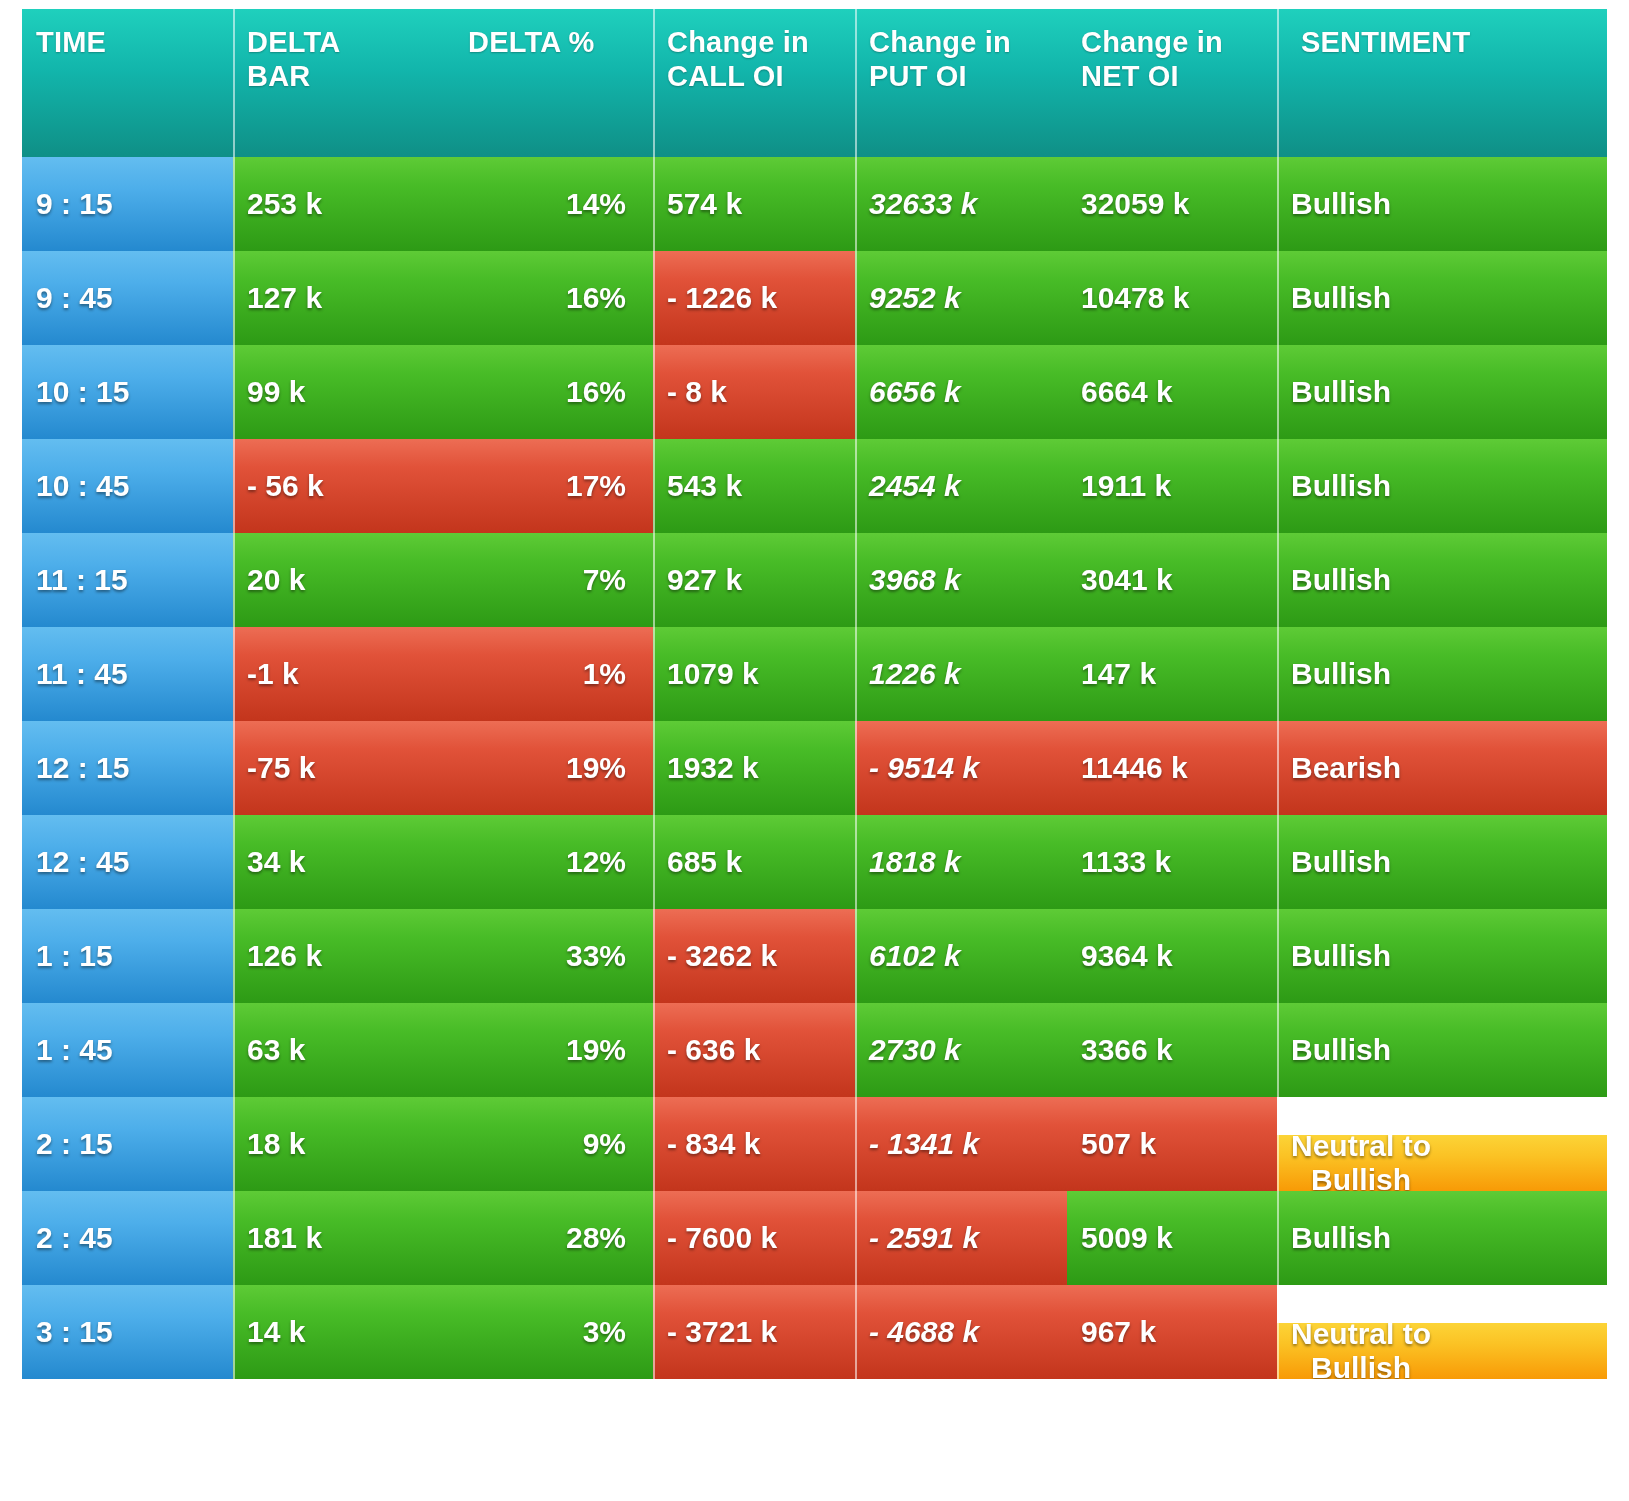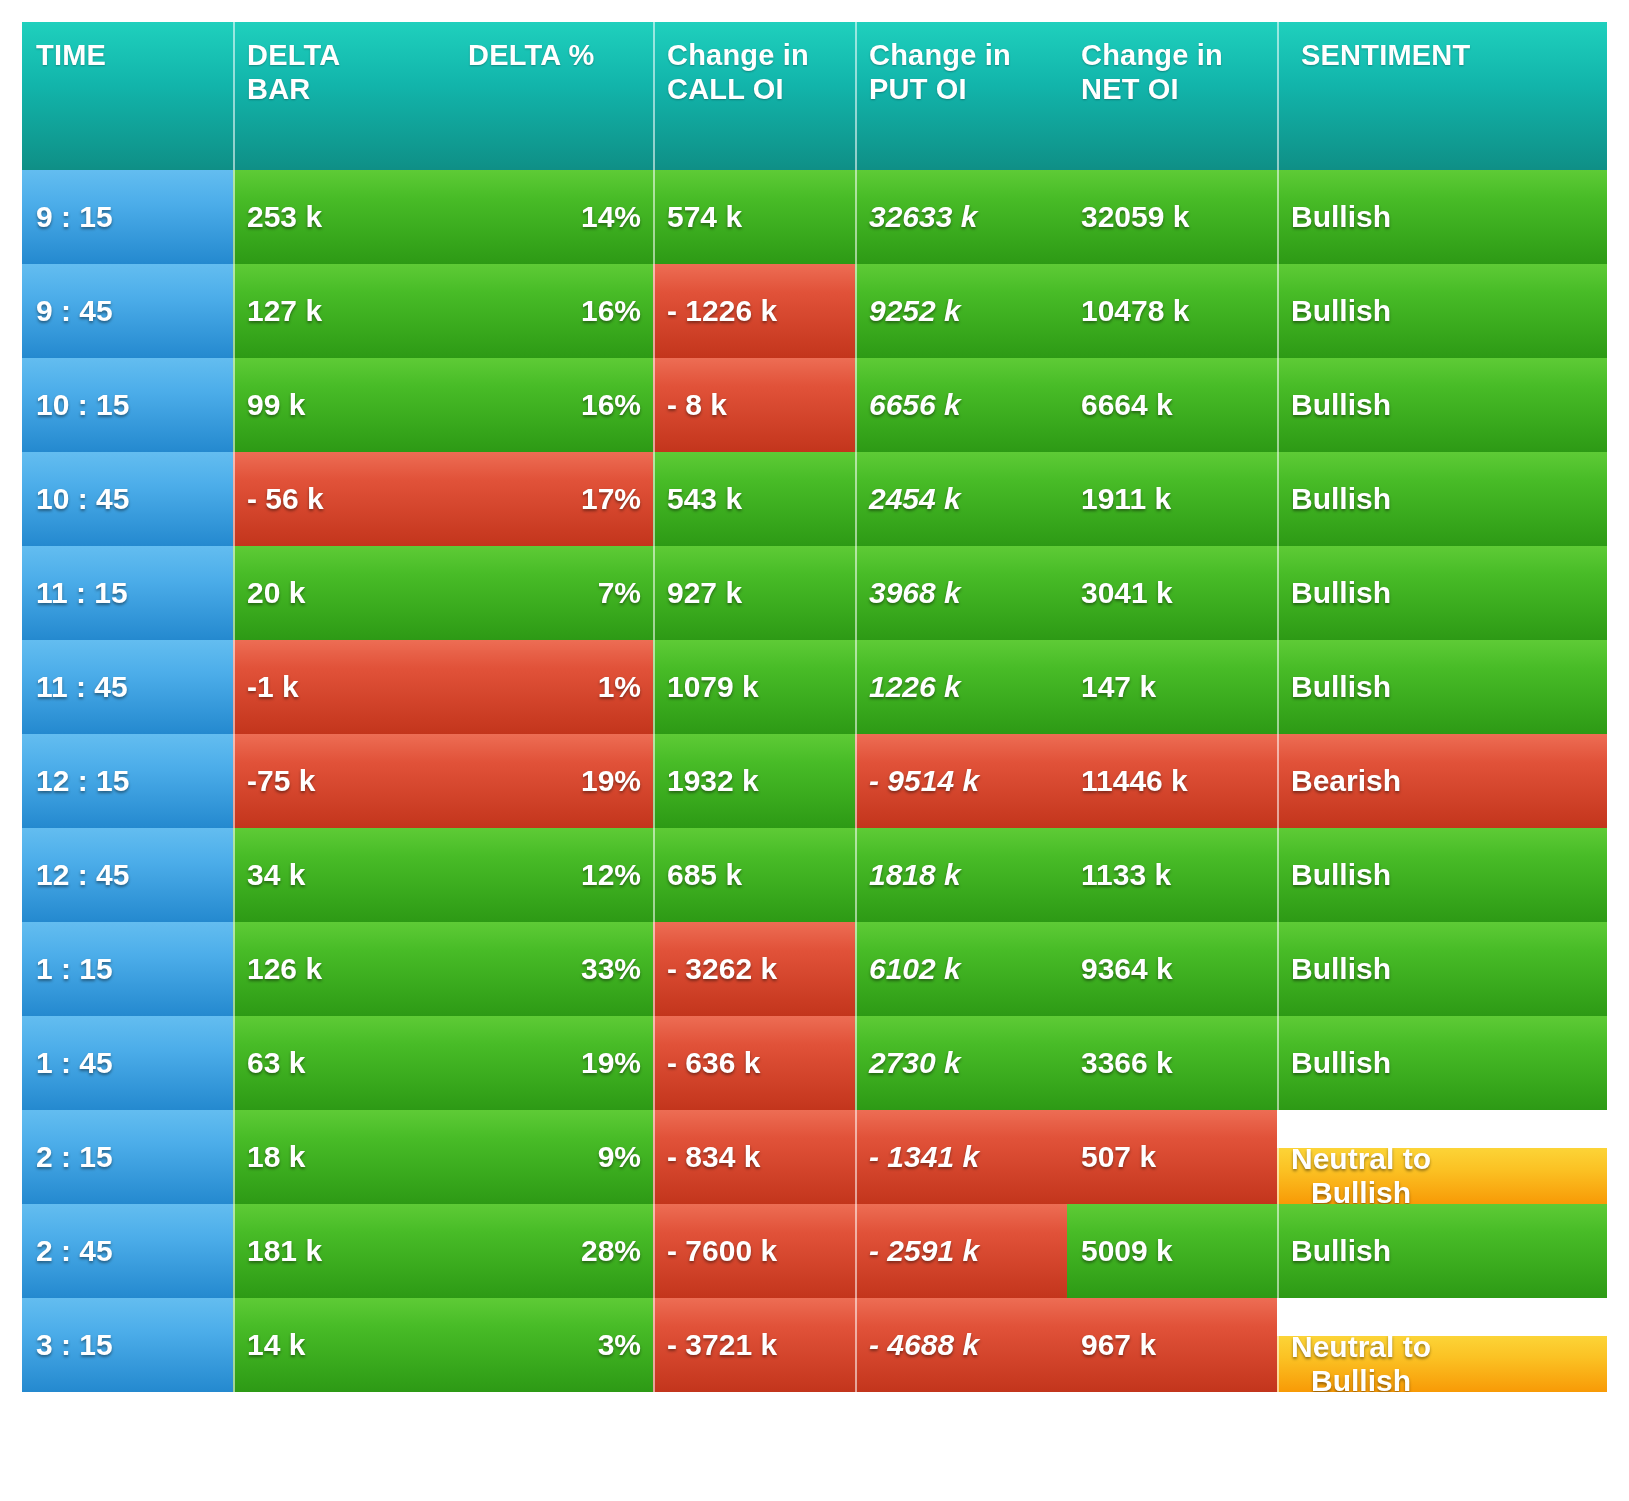--- a/index.html
+++ b/index.html
@@ -11,21 +11,21 @@
   body {
     width: 1629px;
     height: 1501px;
     font-family: "Liberation Sans", sans-serif;
     overflow: hidden;
   }
 
   #oi-table {
     position: absolute;
     left: 22px;
-    top: 22px;
+    top: 9px;
     width: 1585px;
     height: 1448px;
     box-sizing: border-box;
   }
 
   .row {
     display: flex;
     width: 100%;
     box-sizing: border-box;
   }
@@ -91,21 +91,21 @@
     padding: 0;
   }
   .delta-val {
     flex: 0 0 215px;
     padding-left: 14px;
     box-sizing: border-box;
   }
   .delta-pct {
     flex: 1 1 auto;
     text-align: right;
-    padding-right: 12px;
+    padding-right: 27px;
     box-sizing: border-box;
   }
 
   
   .fill-blue {
     background: linear-gradient(to bottom, #63bdf0 0%, #4daeea 34%, #2489cf 100%);
   }
   .fill-green {
     background: linear-gradient(to bottom, #5ecb36 0%, #48bc27 30%, #2d9a15 100%);
   }

